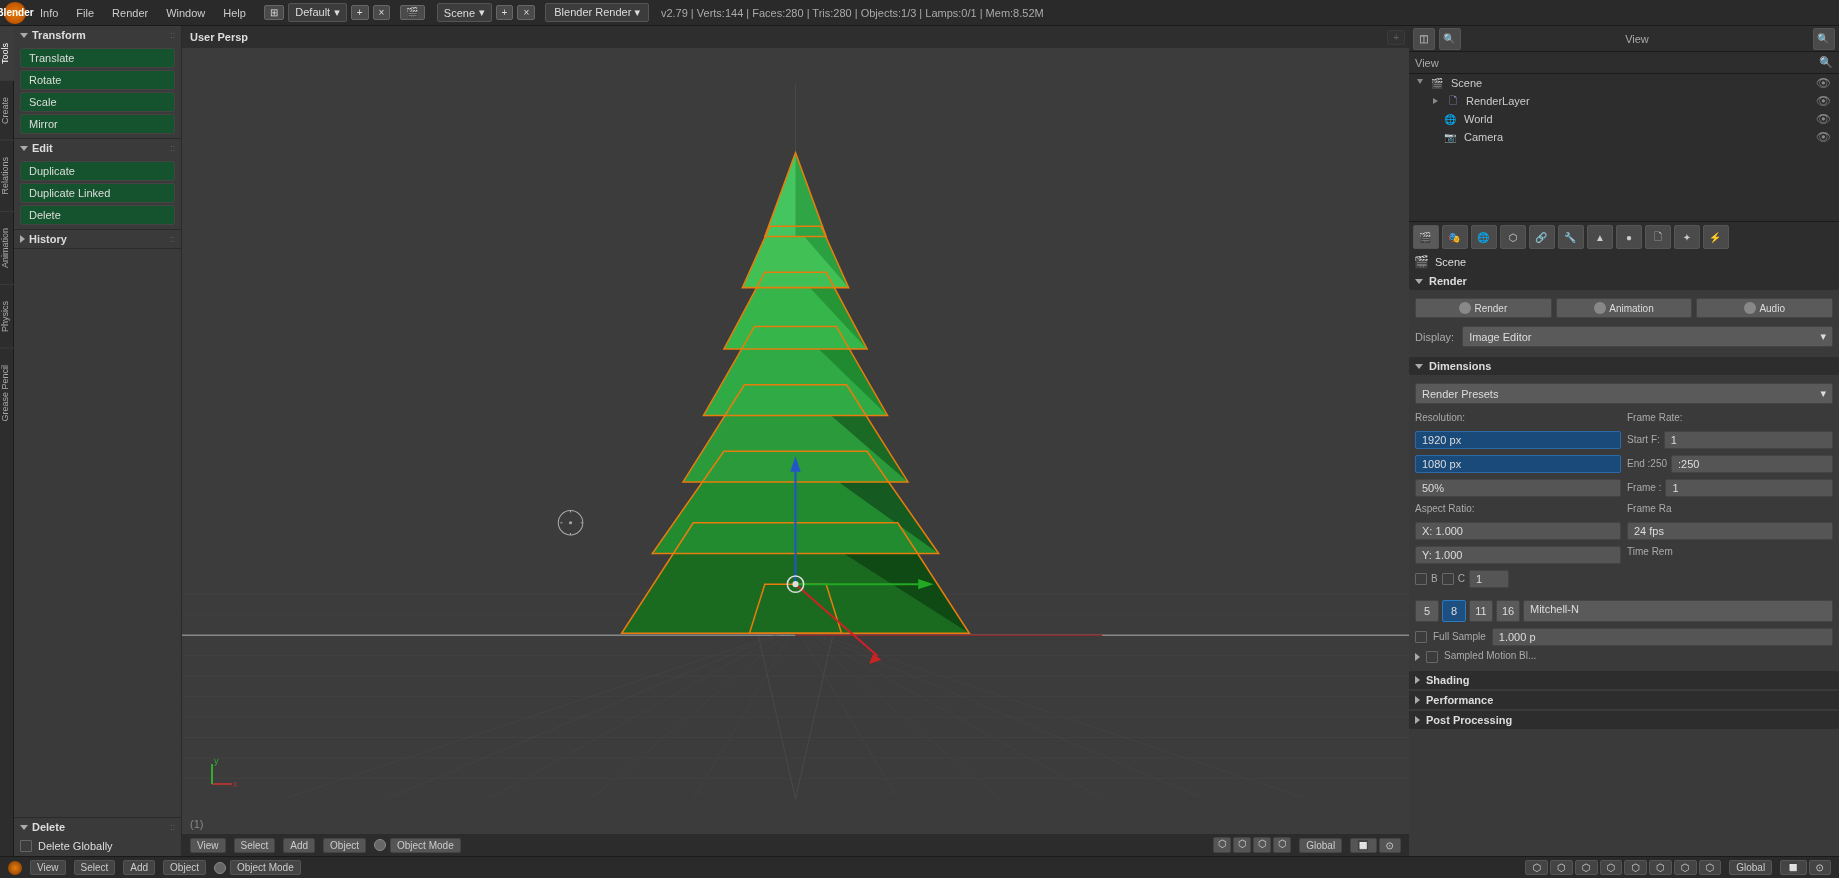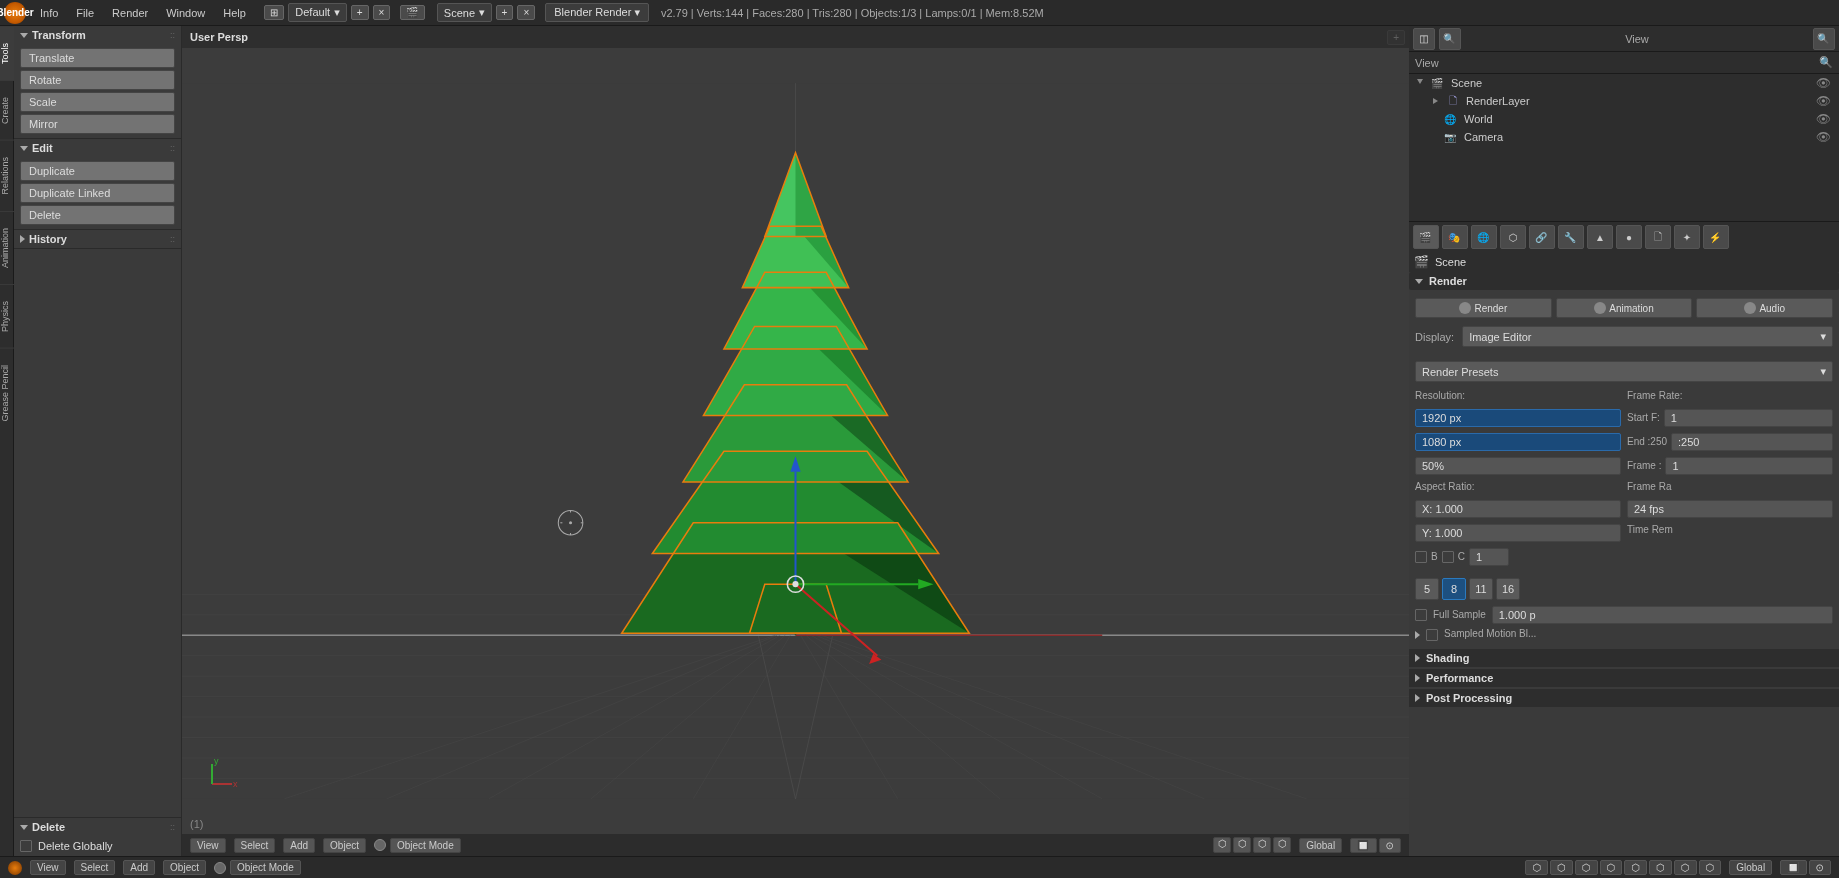--- a/index.html
+++ b/index.html
@@ -164,21 +164,21 @@
     }
 
     .panel-content {
       padding: 4px 6px;
       display: flex;
       flex-direction: column;
       gap: 2px;
     }
 
     .panel-btn {
-      background: #737373;
+      background: #14532d;
       border: 1px solid #444;
       color: #ddd;
       padding: 3px 8px;
       border-radius: 2px;
       font-size: 11px;
       cursor: pointer;
       text-align: left;
       width: 100%;
     }
 
@@ -900,20 +900,26 @@
 
         <div class="display-row">
           <span class="display-label">Display:</span>
           <div class="display-value">
             <span>Image Editor</span>
             <span>▾</span>
           </div>
         </div>
       </div>
 
+      <div class="prop-section-header">
+        <div class="prop-section-header-left">
+          <div class="triangle-down"></div>
+          <span class="prop-section-title">Dimensions</span>
+        </div>
+      </div>
 
       <div class="dimensions-section">
 
         <div class="render-presets">
           <span>Render Presets</span>
           <span>▾</span>
         </div>
 
         <div class="two-col">
           <div>
@@ -1002,20 +1008,23 @@
         </div>
       </div>
 
 
       <div class="aa-section">
         <div class="aa-numbers">
           <div class="aa-num">5</div>
           <div class="aa-num active">8</div>
           <div class="aa-num">11</div>
           <div class="aa-num">16</div>
+          <div class="aa-filter">
+            <span>Mitchell-N</span>
+          </div>
         </div>
 
         <div class="sampled-row">
           <div class="checkbox-small"></div>
           <span class="field-label">Full Sample</span>
           <div class="field-value" style="flex:1;">1.000 p</div>
         </div>
 
         <div class="sampled-row">
           <div class="triangle-right"></div>

